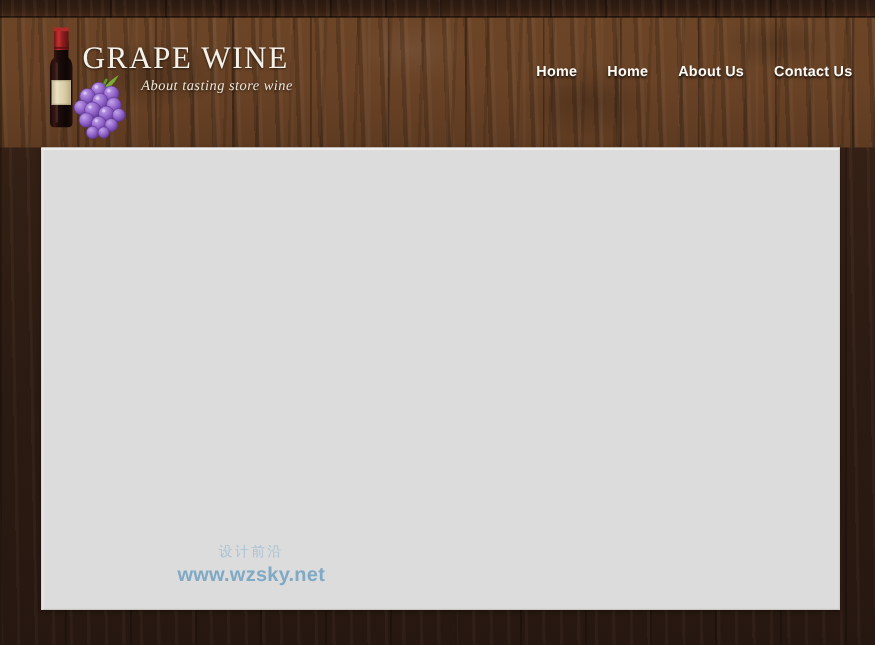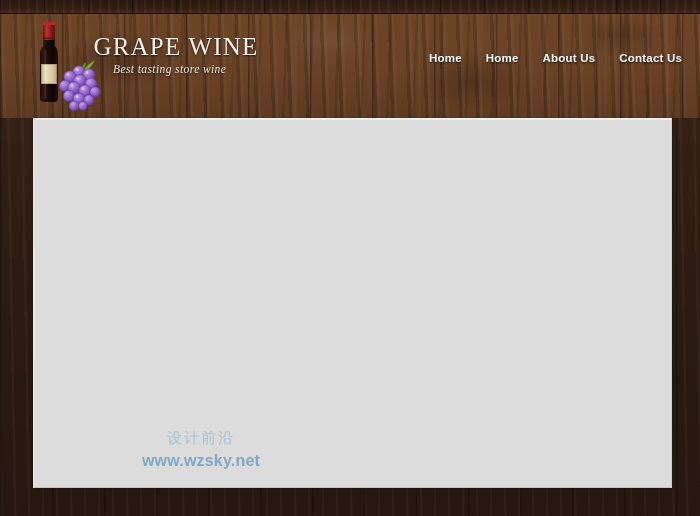--- a/index.html
+++ b/index.html
@@ -120,21 +120,20 @@
     width: 220px;
   }
   .brand-title {
     font-family: "Liberation Serif", "DejaVu Serif", serif;
     font-size: 25px;
     letter-spacing: 1.2px;
     color: #f6f1e8;
     line-height: 1;
     text-shadow: 0 1px 2px rgba(0,0,0,0.65);
     white-space: nowrap;
-    text-align: center;
   }
   .brand-tagline {
     font-family: "Liberation Serif", "DejaVu Serif", serif;
     font-style: italic;
     font-size: 11.5px;
     color: #efe6d8;
     margin-top: 4px;
     margin-left: 47px;
     letter-spacing: 0.4px;
     text-shadow: 0 1px 2px rgba(0,0,0,0.7);
@@ -181,21 +180,21 @@
   .watermark {
     position: absolute;
     left: 96px;
     bottom: 14px;
     width: 140px;
     text-align: center;
     user-select: none;
   }
   .watermark-cn {
     font-family: "DejaVu Sans", sans-serif;
-    font-size: 15px;
+    font-size: 11px;
     color: #a8c3d4;
     letter-spacing: 2px;
     line-height: 1.4;
   }
   .watermark-url {
     font-family: "Liberation Sans", sans-serif;
     font-size: 16px;
     font-weight: bold;
     color: #7fa9c4;
     letter-spacing: 0.2px;
@@ -288,21 +287,21 @@
           <circle cx="14" cy="18.5" r="1.3"></circle>
           <circle cx="24" cy="22.5" r="1.5"></circle>
           <circle cx="18" cy="29.5" r="1.4"></circle>
           <circle cx="29" cy="32.5" r="1.4"></circle>
           <circle cx="23" cy="40.5" r="1.3"></circle>
         </g>
       </svg>
 
       <div class="brand-text">
         <div class="brand-title">GRAPE WINE</div>
-        <div class="brand-tagline">Best tasting store wine</div>
+        <div class="brand-tagline">About tasting store wine</div>
       </div>
     </div>
 
     <nav class="nav">
       <a class="nav-item" href="#">Home</a>
       <a class="nav-item" href="#">Home</a>
       <a class="nav-item" href="#">About Us</a>
       <a class="nav-item" href="#">Contact Us</a>
     </nav>
   </div>

